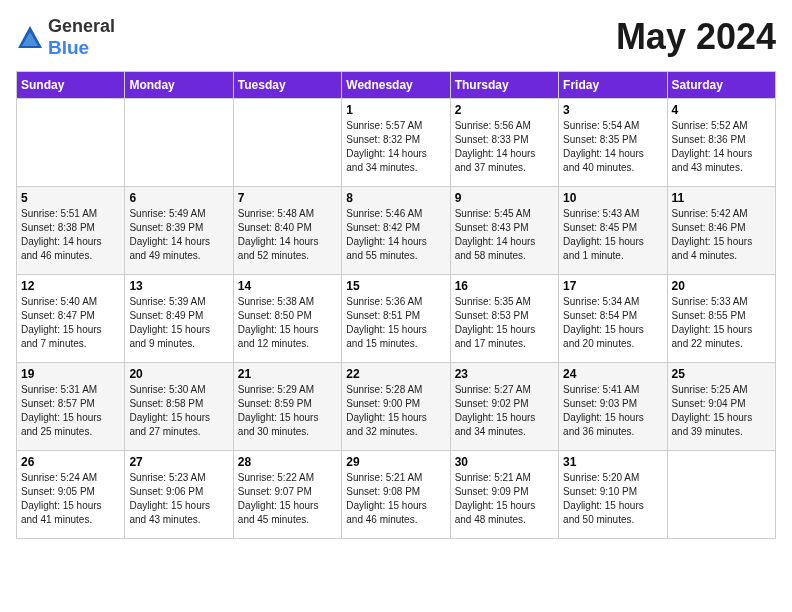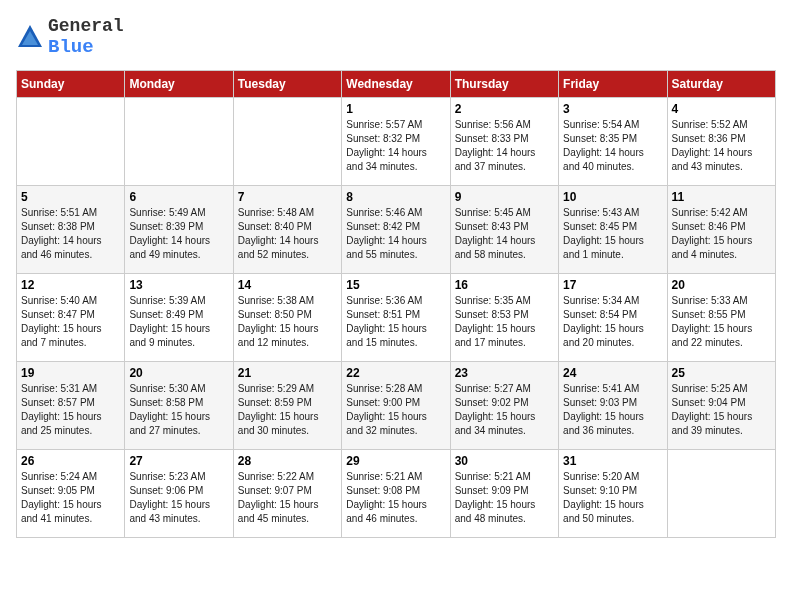--- a/index.html
+++ b/index.html
@@ -13,41 +13,40 @@
     .header {
       display: flex;
       justify-content: space-between;
       align-items: flex-start;
       margin-bottom: 12px;
     }
     .logo {
       display: flex;
       align-items: center;
       gap: 4px;
-      font-family: Liberation Mono, monospace;
     }
     .logo-text-general { font-size: 18px; font-weight: bold; color: #333; }
     .logo-text-blue { font-size: 19px; font-weight: bold; color: #3b82f6; }
     .logo-icon {
       width: 28px; height: 28px;
       position: relative;
       display: inline-block;
     }
     .logo-icon svg { width: 28px; height: 28px; }
     .title-area { text-align: right; }
     .main-title { font-size: 36px; font-weight: bold; color: #1a1a1a; }
     .subtitle { font-size: 15px; color: #333; }
 
     .calendar {
       width: 100%;
       border-collapse: collapse;
       font-size: 11px;
     }
     .calendar thead tr {
-      background: #b91c1c;
+      background: #6d28d9;
       color: white;
     }
     .calendar thead th {
       padding: 6px 4px;
       font-size: 12px;
       font-weight: bold;
       border: 1px solid #ccc;
       text-align: left;
     }
     .calendar tbody td {
@@ -85,20 +84,21 @@
         <polygon points="14,2 26,24 2,24" fill="#1a5eb8"></polygon>
         <polygon points="14,8 22,22 6,22" fill="#4a90d9"></polygon>
       </svg>
     </div>
     <div>
       <span class="logo-text-general">General</span><br>
       <span class="logo-text-blue">Blue</span>
     </div>
   </div>
   <div class="title-area">
+    <div class="main-title">May 2024</div>
   </div>
 </div>
 
 <table class="calendar">
   <thead>
     <tr>
     <th>Sunday</th>
         <th>Monday</th>
         <th>Tuesday</th>
         <th>Wednesday</th>

